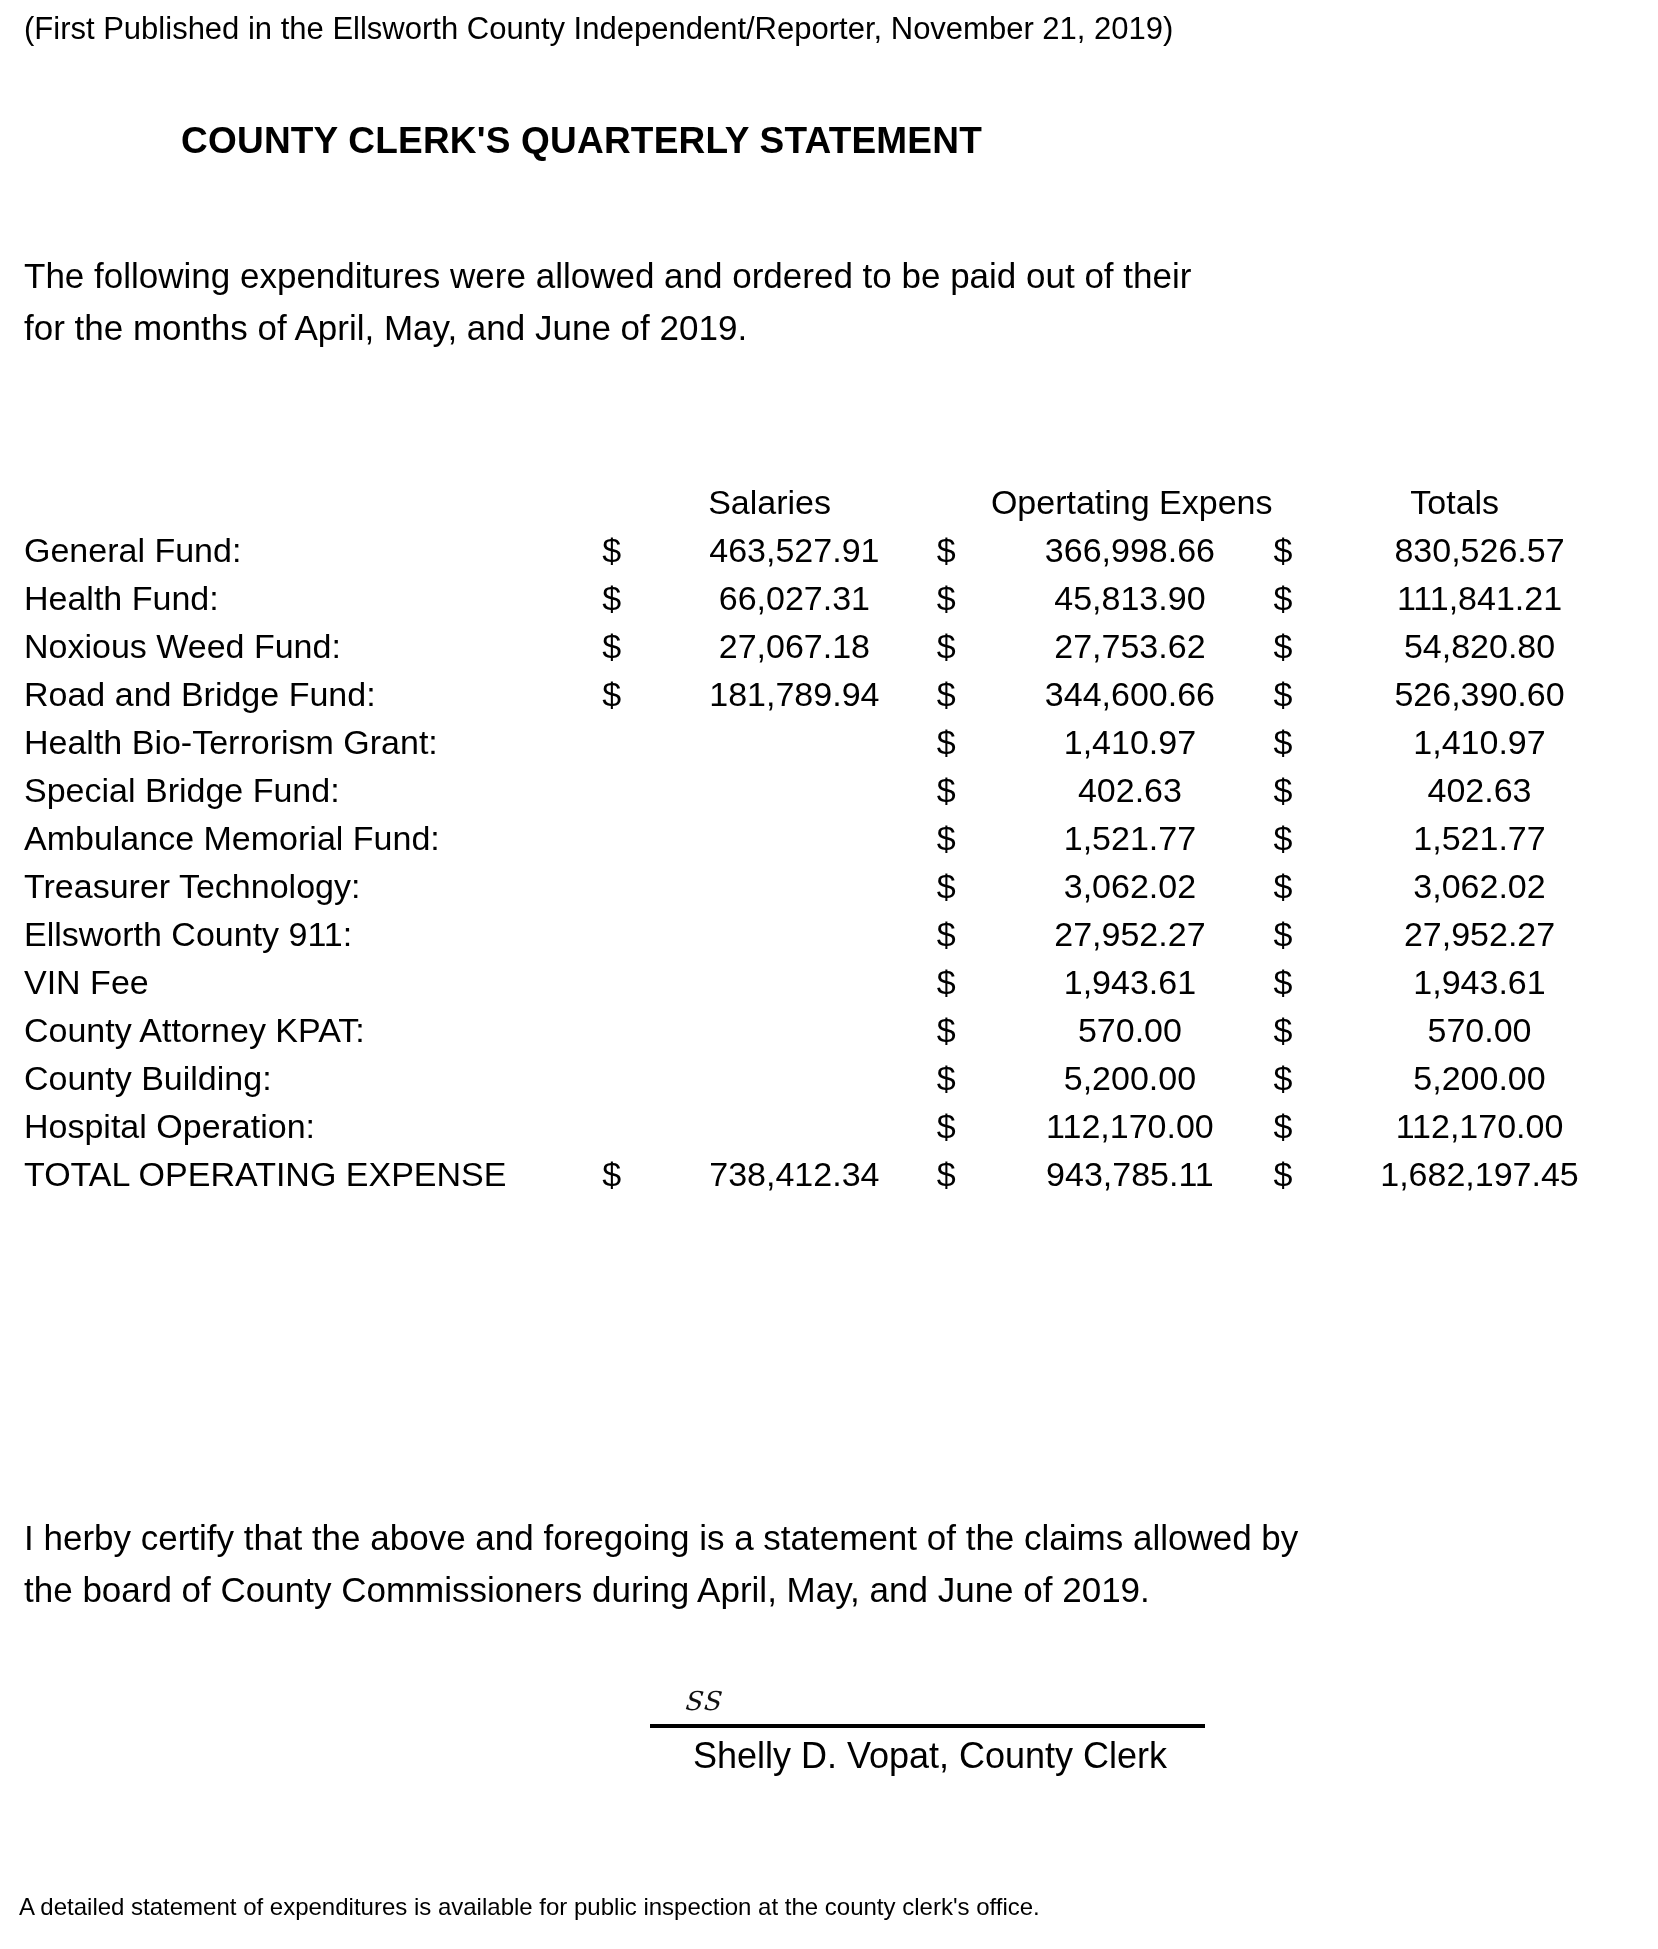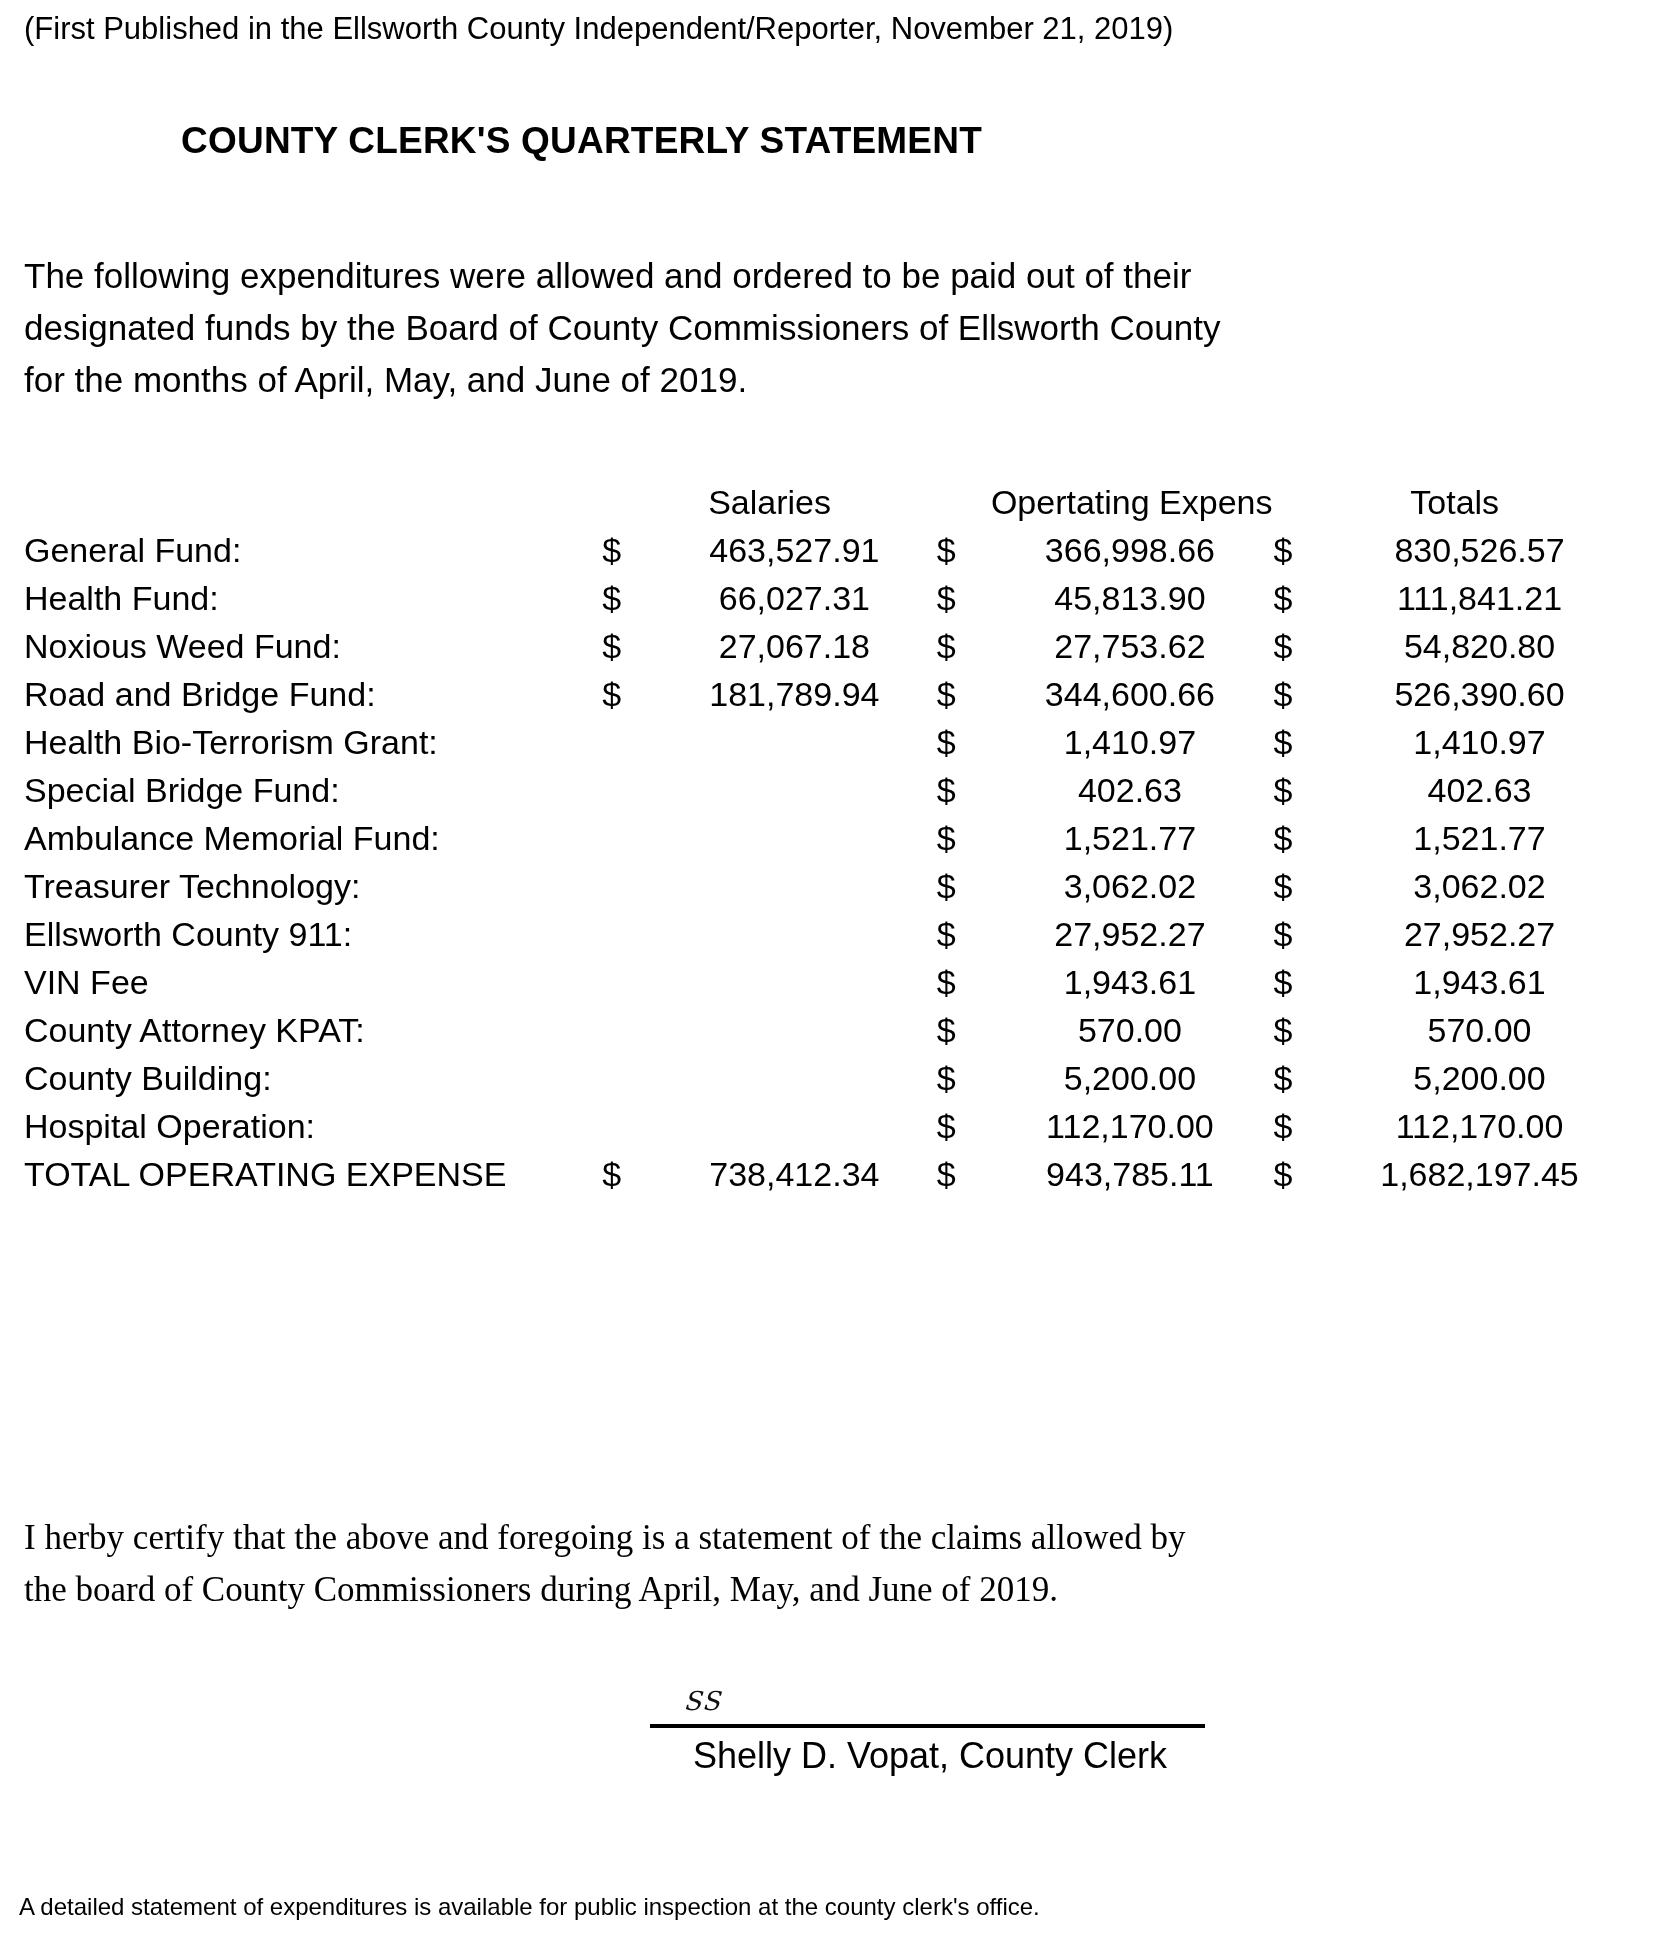--- a/index.html
+++ b/index.html
@@ -124,21 +124,20 @@
   tr.total td { }
 
   
   .certify {
     position: absolute;
     left: 24px;
     top: 1512px;
     width: 1560px;
     font-size: 35px;
     line-height: 52px;
-    font-family: Liberation Serif, serif;
   }
   .certify .ln { display: block; white-space: nowrap; }
 
   
   .sig-block {
     position: absolute;
     left: 650px;
     top: 1690px;
     width: 560px;
     text-align: center;
@@ -182,21 +181,20 @@
 <div class="page">
 
   <div class="pub-line">(First Published in the Ellsworth County Independent/Reporter, November 21, 2019)</div>
 
   <div class="doc-title">
     <span class="title-inner">COUNTY CLERK'S QUARTERLY STATEMENT</span>
   </div>
 
   <div class="intro">
     <span class="ln">The following expenditures were allowed and ordered to be paid out of their</span>
-    <span class="ln">designated funds by the Board of County Commissioners of Ellsworth County</span>
     <span class="ln">for the months of April, May, and June of 2019.</span>
   </div>
 
   <div class="table-wrap">
     <table class="fin">
       <colgroup>
         <col class="c-label">
           <col class="c-dol1">
           <col class="c-val1">
         <col class="c-dol2">

